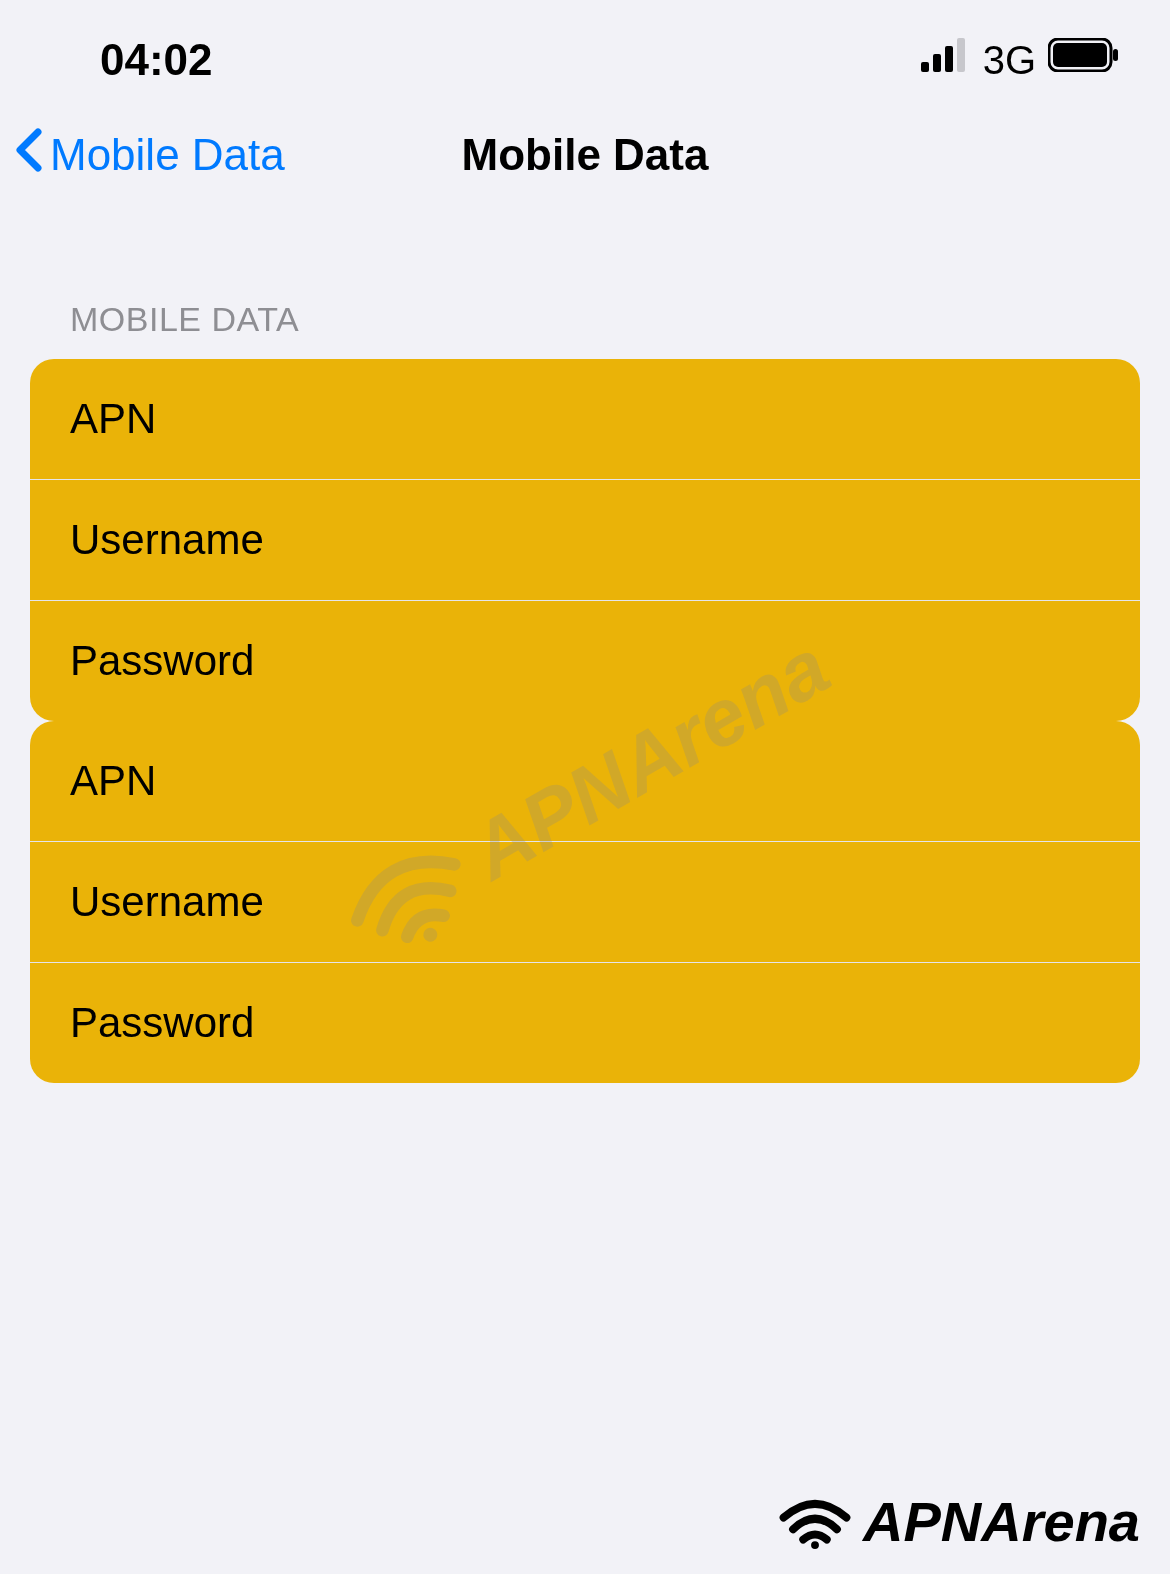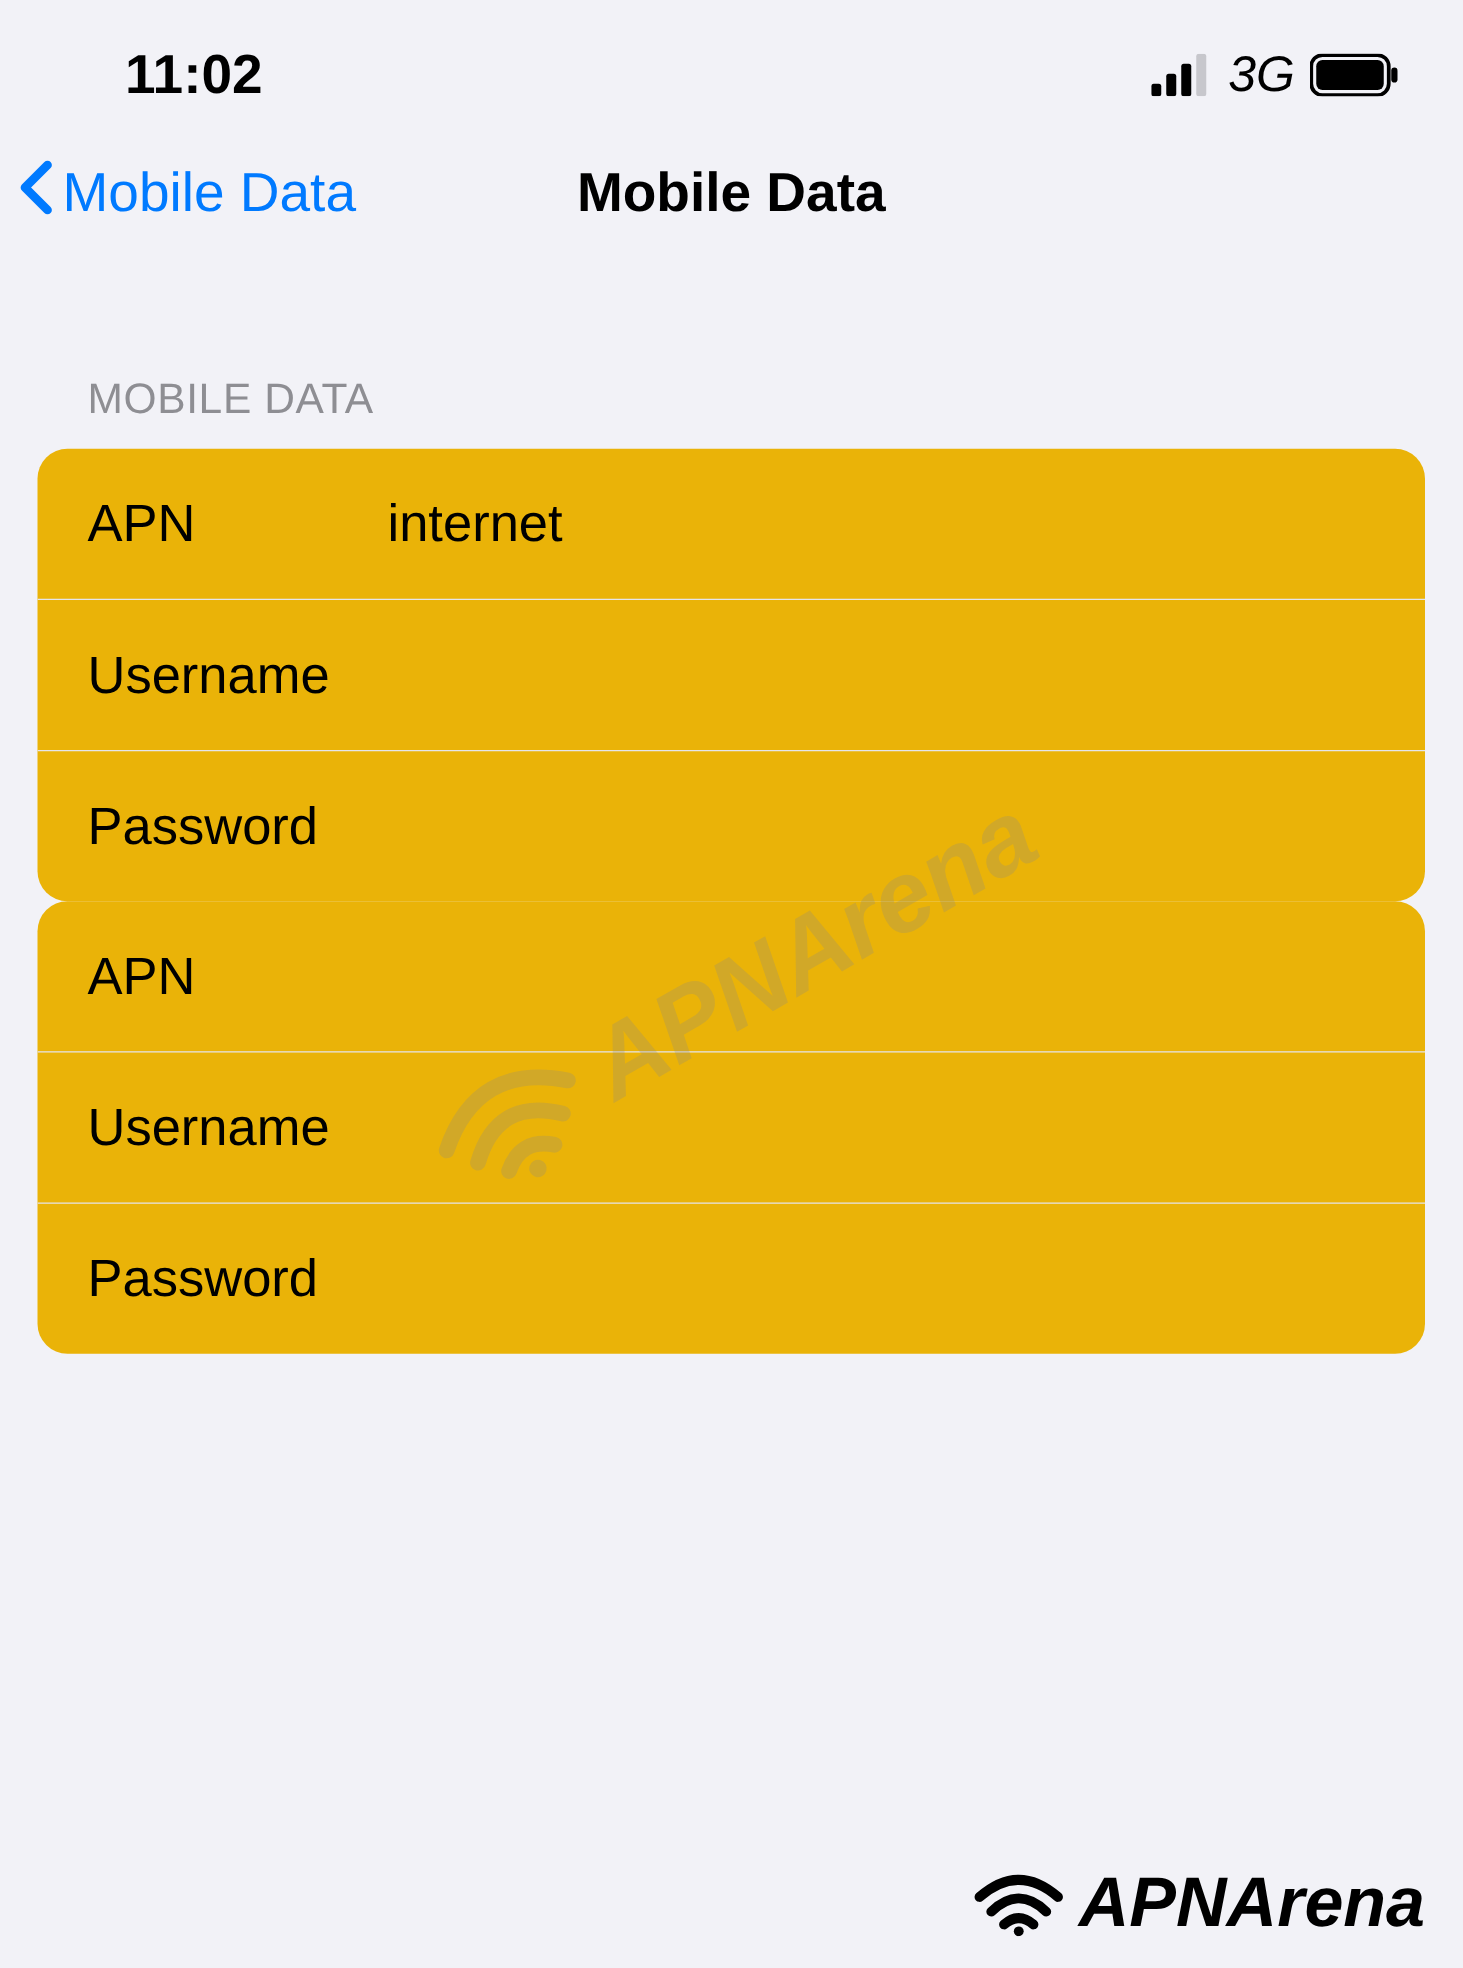--- a/index.html
+++ b/index.html
@@ -22,23 +22,21 @@
       padding: 30px 50px 20px 100px;
       height: 110px;
     }
     .status-time {
       font-size: 44px;
       font-weight: 600;
       color: #000;
     }
     .status-right {
       display: flex;
-      align-items: center;
       gap: 12px;
-      font-style: italic;
     }
     .signal-icon svg {
       display: block;
     }
     .network-type {
       font-size: 40px;
       color: #000;
       font-weight: 400;
     }
     .battery-icon svg {
@@ -146,21 +144,21 @@
       font-size: 56px;
       font-weight: 700;
       color: #000;
       font-style: italic;
     }
   </style>
 </head>
 <body>
 
 <div class="status-bar">
-  <div class="status-time">11:02</div>
+  <div class="status-time">04:02</div>
   <div class="status-right">
     <span class="signal-icon">
       <svg width="50" height="34" viewBox="0 0 50 34">
         <rect x="0" y="24" width="8" height="10" rx="2" fill="#000"></rect>
         <rect x="12" y="16" width="8" height="18" rx="2" fill="#000"></rect>
         <rect x="24" y="8" width="8" height="26" rx="2" fill="#000"></rect>
         <rect x="36" y="0" width="8" height="34" rx="2" fill="#c7c7cc"></rect>
       </svg>
     </span>
     <span class="network-type">3G</span>
@@ -185,21 +183,20 @@
   </div>
   <div class="nav-title">Mobile Data</div>
 </div>
 
 <div class="content">
 
   <div class="section-header">MOBILE DATA</div>
   <div class="settings-group">
     <div class="settings-row">
       <div class="row-label">APN</div>
-      <input type="text" class="row-input" value="internet" style="">
     </div>
     <div class="settings-row">
       <div class="row-label">Username</div>
       <input type="text" class="row-input" value="" style="">
     </div>
     <div class="settings-row">
       <div class="row-label">Password</div>
       <input type="text" class="row-input" value="" style="">
     </div>
   </div>

